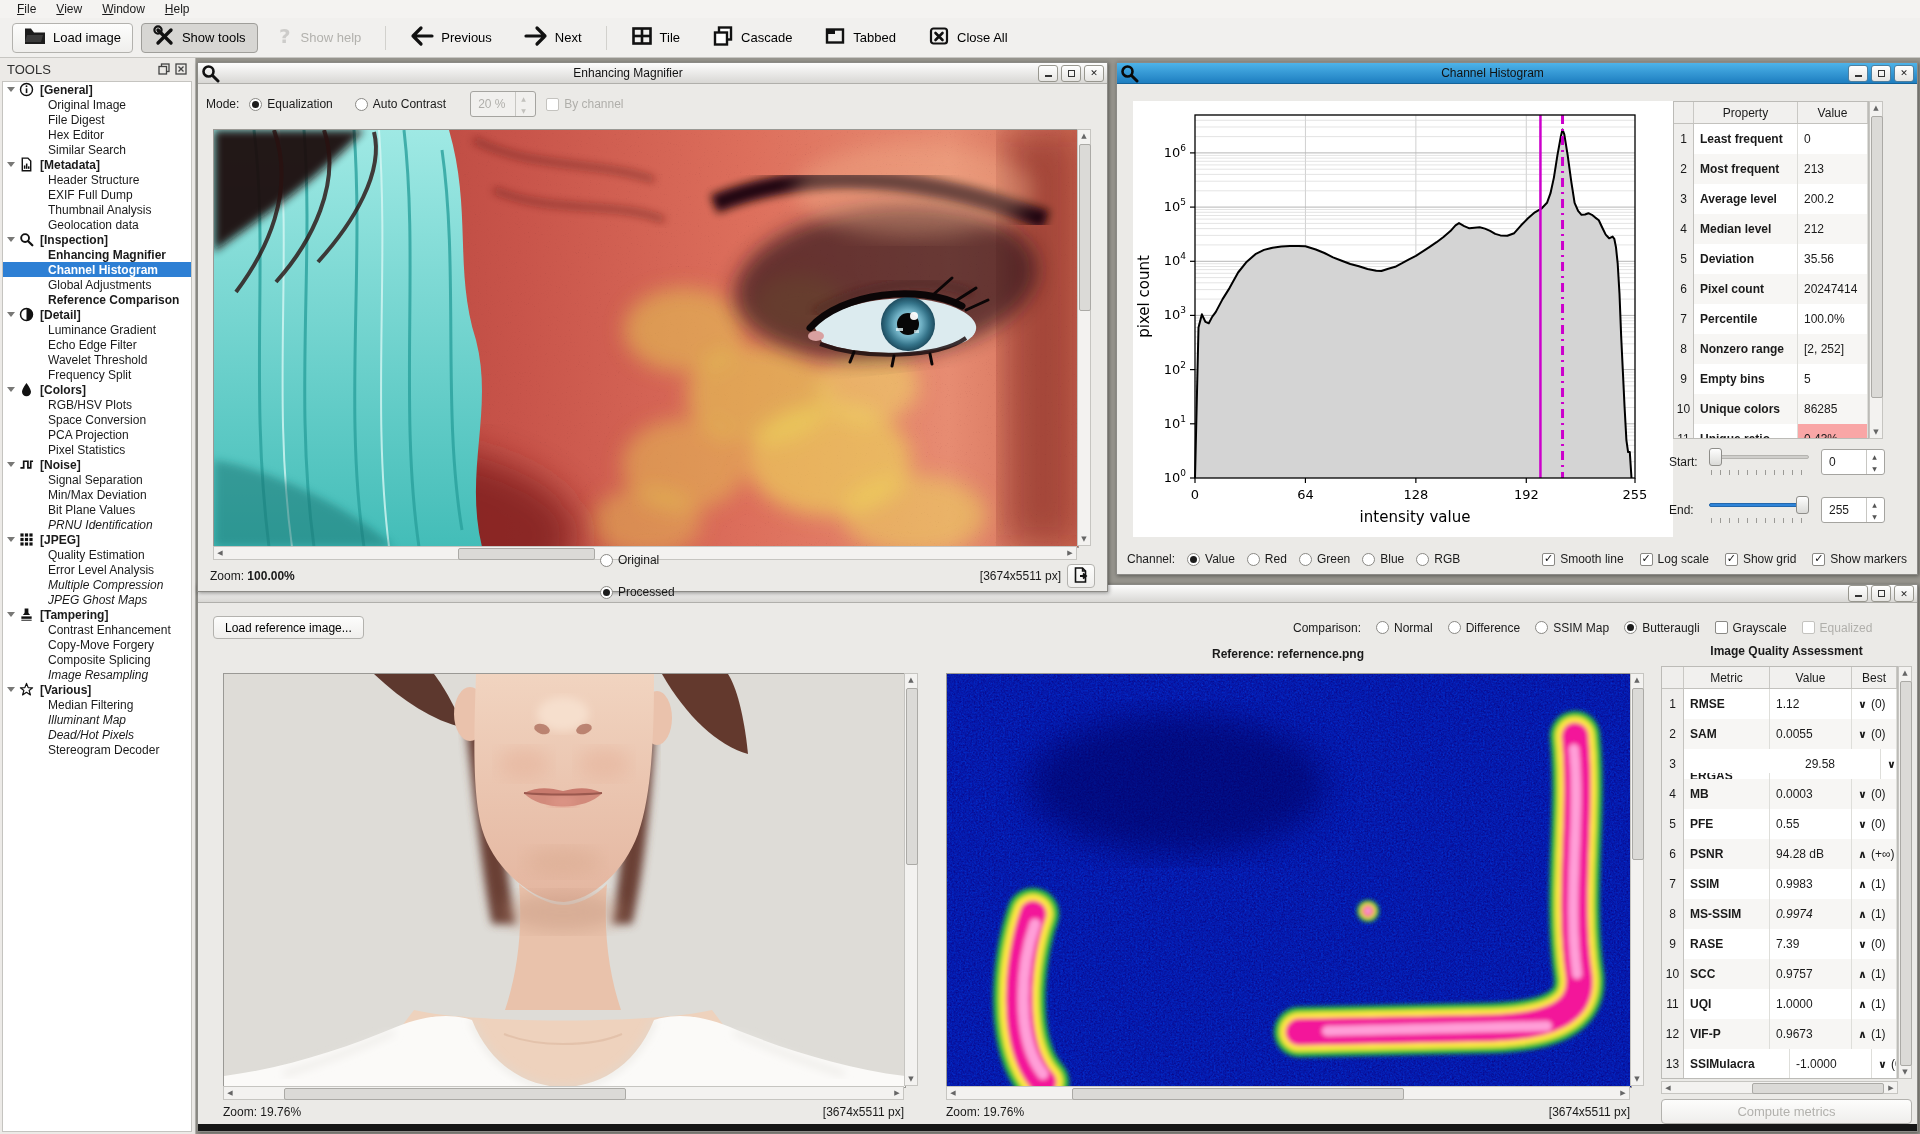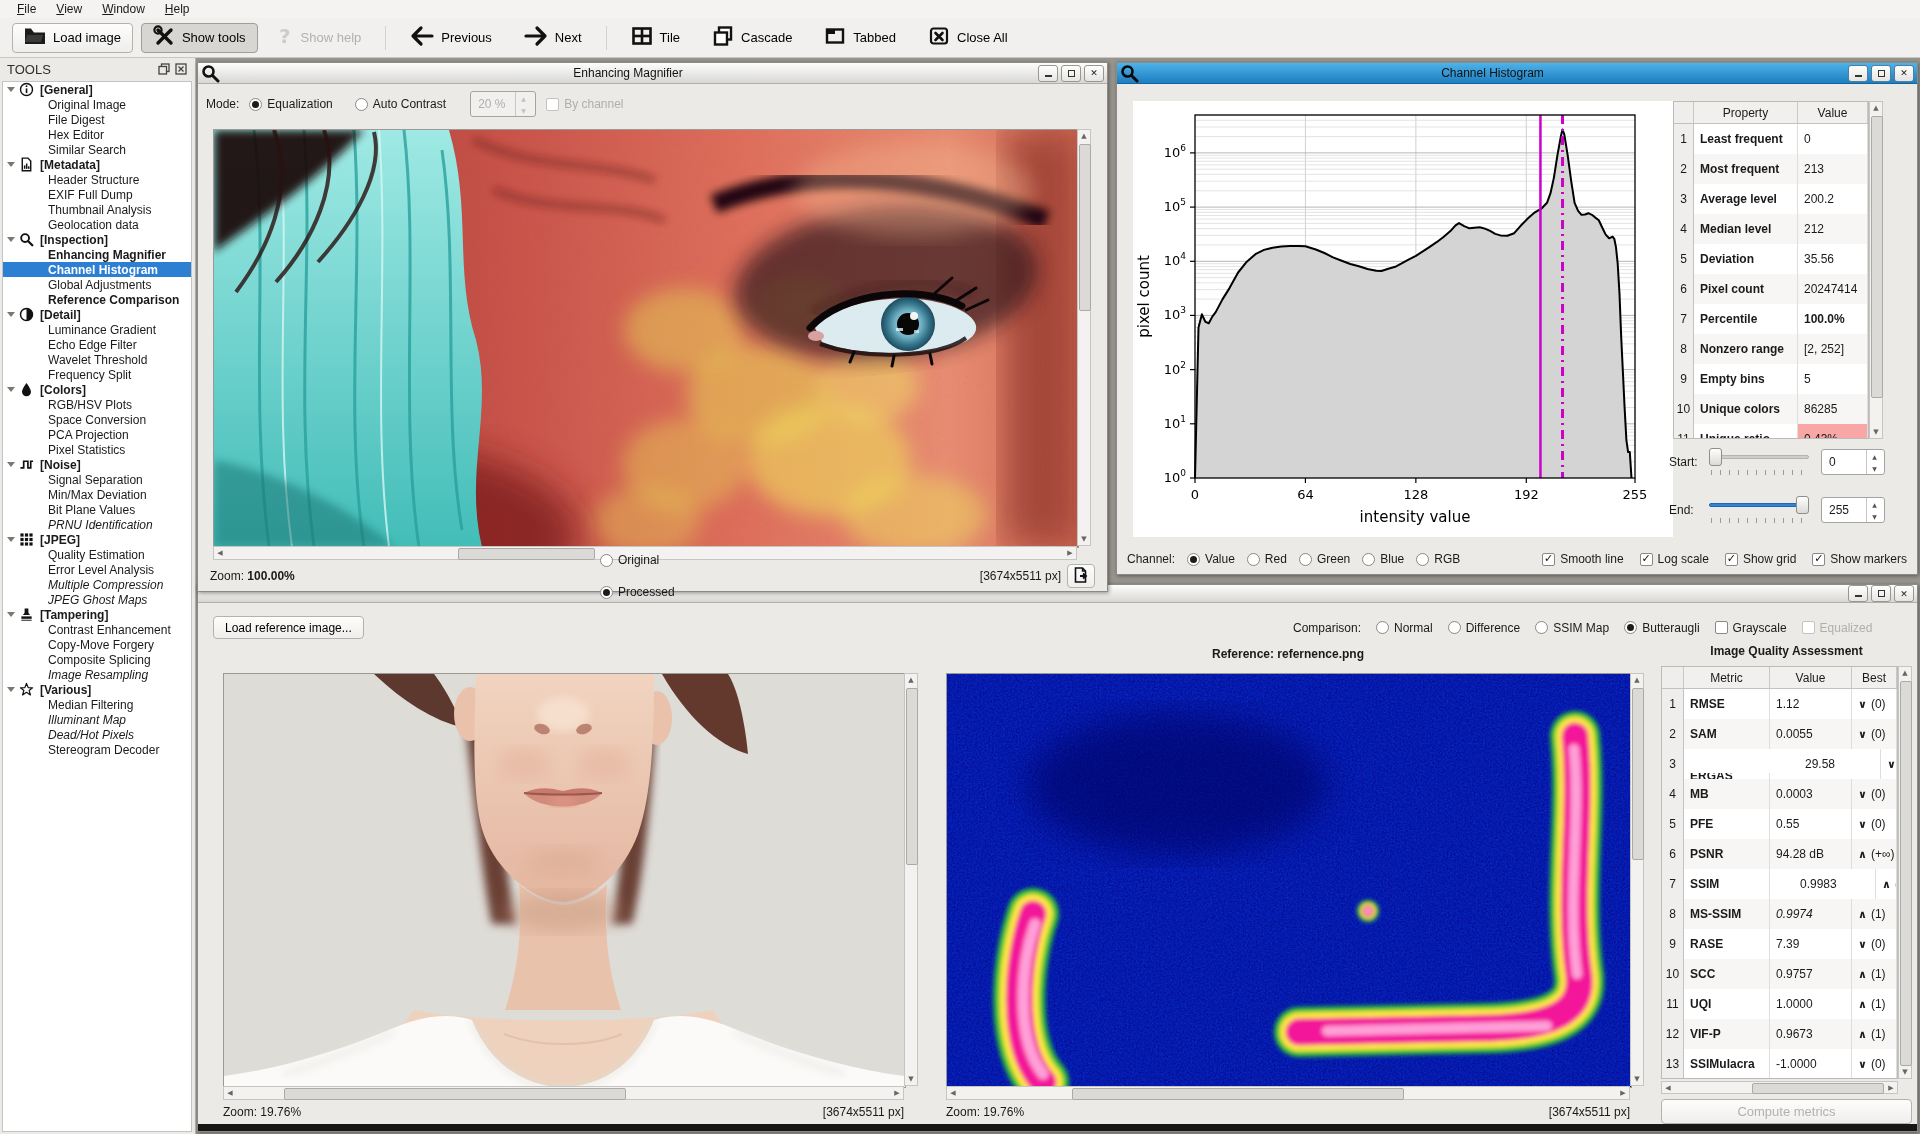--- a/index.html
+++ b/index.html
@@ -603,21 +603,21 @@
         </div>
         <div class="trow">
           <span class="tcell num" style="width:22px;">6</span>
           <span class="tcell bold" style="width:86px;">PSNR</span>
           <span class="tcell" style="width:82px;">94.28 dB</span>
           <span class="tcell" style="flex:1;"><span class="chev">∧</span>(+∞)</span>
         </div>
         <div class="trow">
           <span class="tcell num" style="width:22px;">7</span>
           <span class="tcell bold" style="width:86px;">SSIM</span>
-          <span class="tcell" style="width:82px;margin-left:24px;">0.9983</span>
+          <span class="tcell" style="width:82px;">0.9983</span>
           <span class="tcell" style="flex:1;"><span class="chev">∧</span>(1)</span>
         </div>
         <div class="trow">
           <span class="tcell num" style="width:22px;">8</span>
           <span class="tcell bold" style="width:86px;">MS-SSIM</span>
           <span class="tcell" style="width:82px;font-style:italic;">0.9974</span>
           <span class="tcell" style="flex:1;"><span class="chev">∧</span>(1)</span>
         </div>
         <div class="trow">
           <span class="tcell num" style="width:22px;">9</span>
@@ -638,21 +638,21 @@
           <span class="tcell" style="flex:1;"><span class="chev">∧</span>(1)</span>
         </div>
         <div class="trow">
           <span class="tcell num" style="width:22px;">12</span>
           <span class="tcell bold" style="width:86px;">VIF-P</span>
           <span class="tcell" style="width:82px;">0.9673</span>
           <span class="tcell" style="flex:1;"><span class="chev">∧</span>(1)</span>
         </div>
         <div class="trow">
           <span class="tcell num" style="width:22px;">13</span>
-          <span class="tcell bold" style="width:86px;">SSIMulacra</span>
+          <span class="tcell bold" style="width:106px;">SSIMulacra</span>
           <span class="tcell" style="width:82px;">-1.0000</span>
           <span class="tcell" style="flex:1;"><span class="chev">∨</span>(0)</span>
         </div>
       </div>
     <div class="sb" style="left:1700px;top:81px;width:14px;height:413px;">
       <span class="sbtn" style="top:0;left:0;">▲</span>
       <div class="thumb" style="left:1px;top:14px;width:10px;height:383px;"></div>
       <span class="sbtn" style="bottom:0;left:0;">▼</span>
     </div>
     <div class="sb" style="left:1463px;top:496px;width:237px;height:13px;">
@@ -990,21 +990,21 @@
           <span class="tcell" style="flex:1;">35.56</span>
         </div>
         <div class="trow">
           <span class="tcell num" style="width:20px;">6</span>
           <span class="tcell bold" style="width:104px;">Pixel count</span>
           <span class="tcell" style="flex:1;">20247414</span>
         </div>
         <div class="trow">
           <span class="tcell num" style="width:20px;">7</span>
           <span class="tcell bold" style="width:104px;">Percentile</span>
-          <span class="tcell" style="flex:1;font-weight:bold;">100.0%</span>
+          <span class="tcell" style="flex:1;">100.0%</span>
         </div>
         <div class="trow">
           <span class="tcell num" style="width:20px;">8</span>
           <span class="tcell bold" style="width:104px;">Nonzero range</span>
           <span class="tcell" style="flex:1;">[2, 252]</span>
         </div>
         <div class="trow">
           <span class="tcell num" style="width:20px;">9</span>
           <span class="tcell bold" style="width:104px;">Empty bins</span>
           <span class="tcell" style="flex:1;">5</span>

